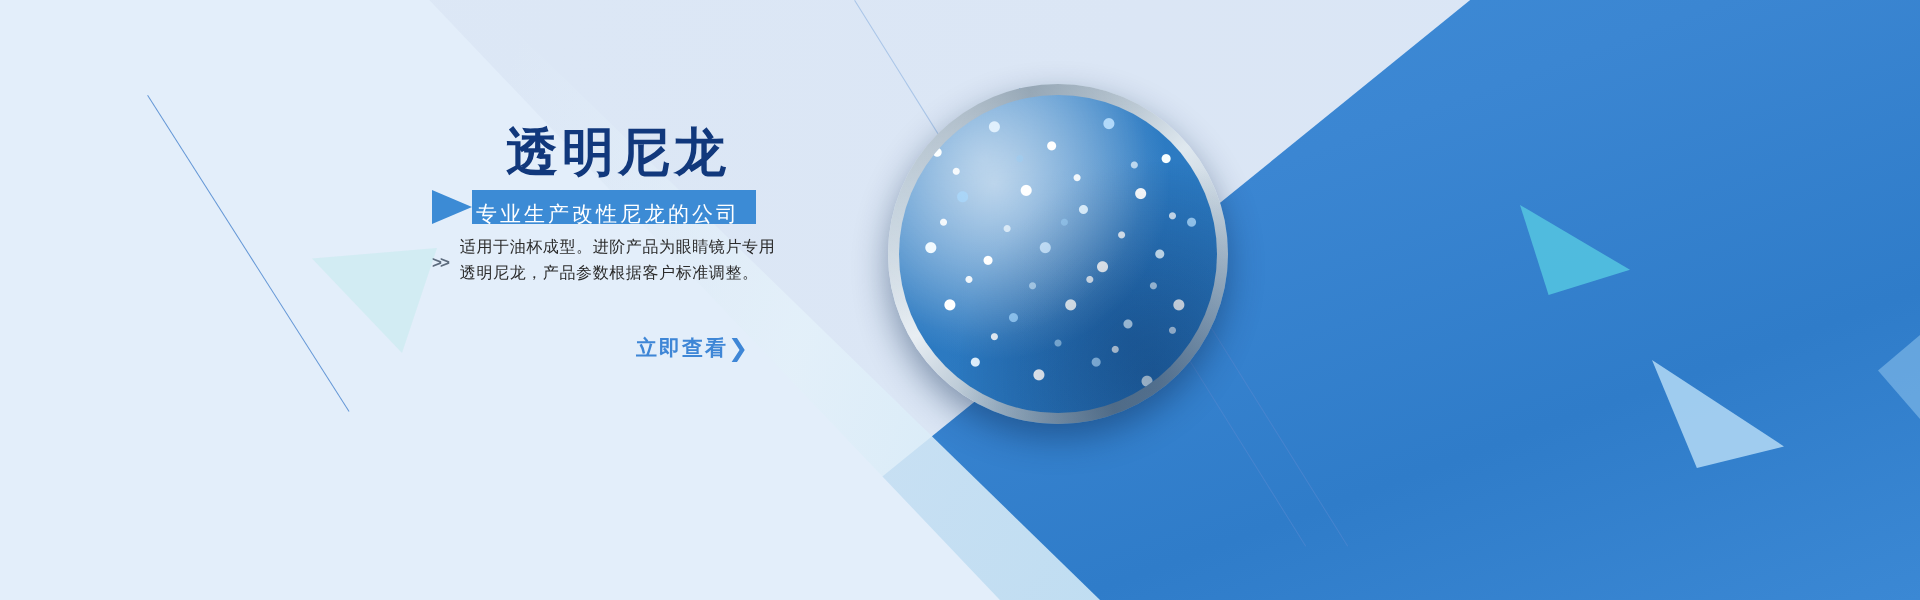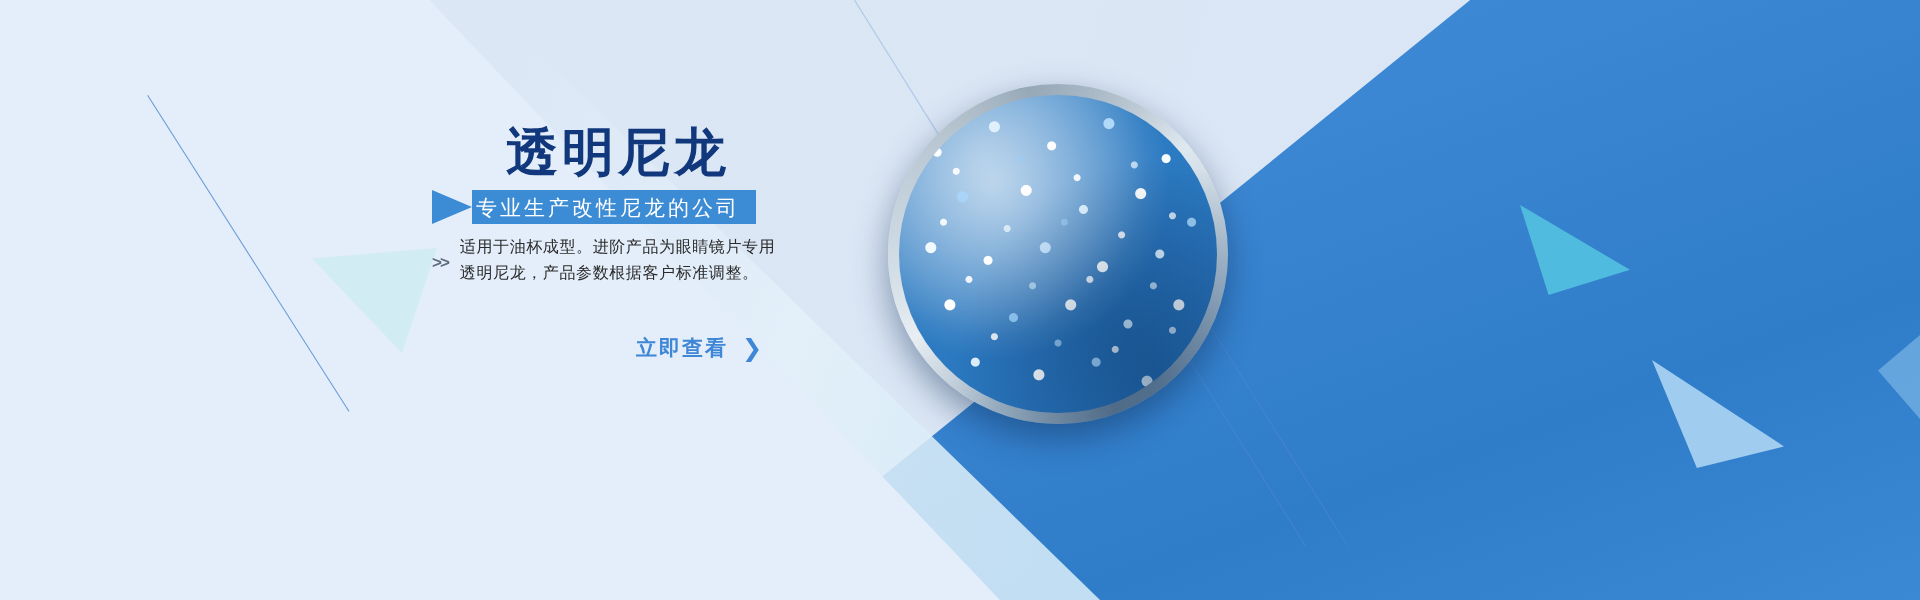--- a/index.html
+++ b/index.html
@@ -198,21 +198,21 @@
   }
   .ribbon-arrow{
     width:40px; height:34px;
     background:#3c8bd5;
     clip-path:polygon(0 0, 100% 50%, 0 100%);
   }
   .ribbon-body{
     height:34px;
     background:#3c8bd5;
     display:flex;
-    align-items:center;
+    align-items:flex-end;
     padding:0 16px 0 4px;
   }
   .ribbon-text{
     color:#ffffff;
     font-size:21px;
     letter-spacing:3px;
     white-space:nowrap;
     line-height:1;
   }
   .desc-row{
@@ -234,21 +234,20 @@
     font-size:16px;
     line-height:26px;
     letter-spacing:.6px;
     width:318px;
   }
   .cta{
     position:absolute;
     left:600px; top:334px;
     display:flex;
     align-items:center;
-    gap:14px;
     color:#3e86d6;
     font-size:21px;
     font-weight:bold;
     letter-spacing:2px;
     text-decoration:none;
     cursor:pointer;
   }
   .cta-arrow{
     font-size:24px;
     font-weight:bold;

